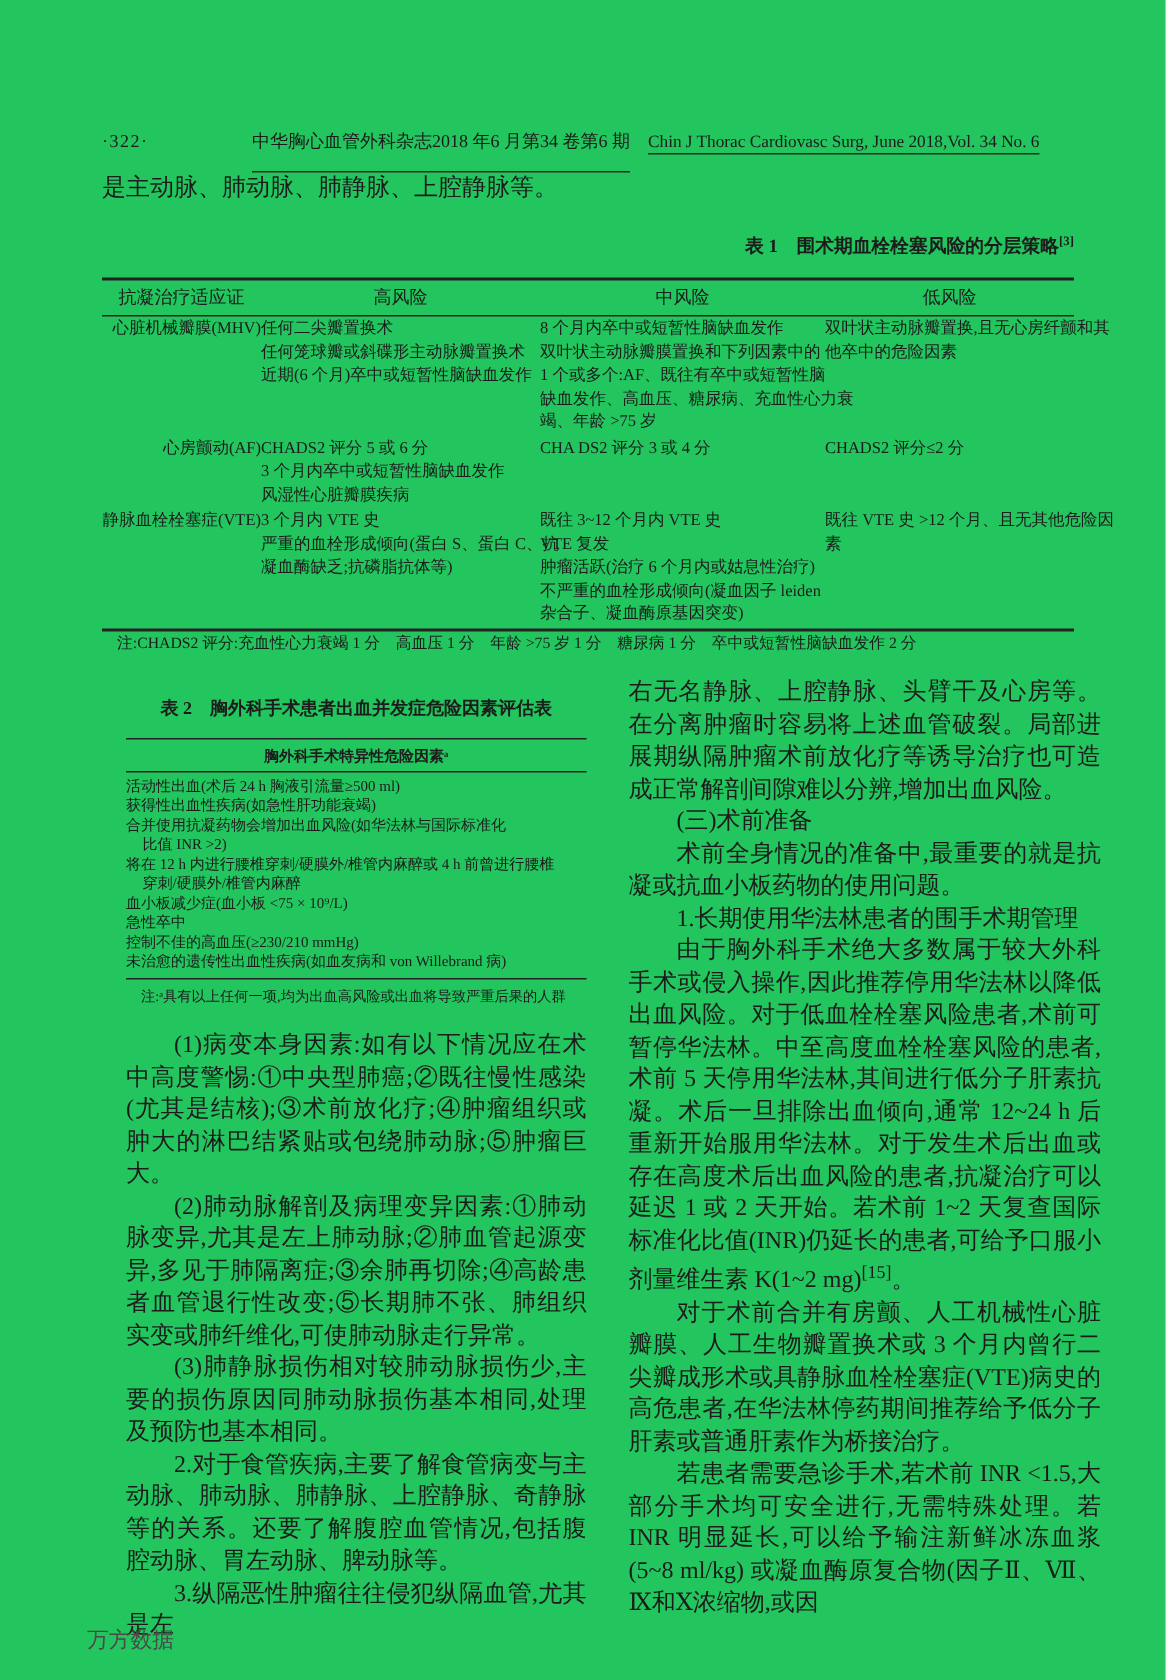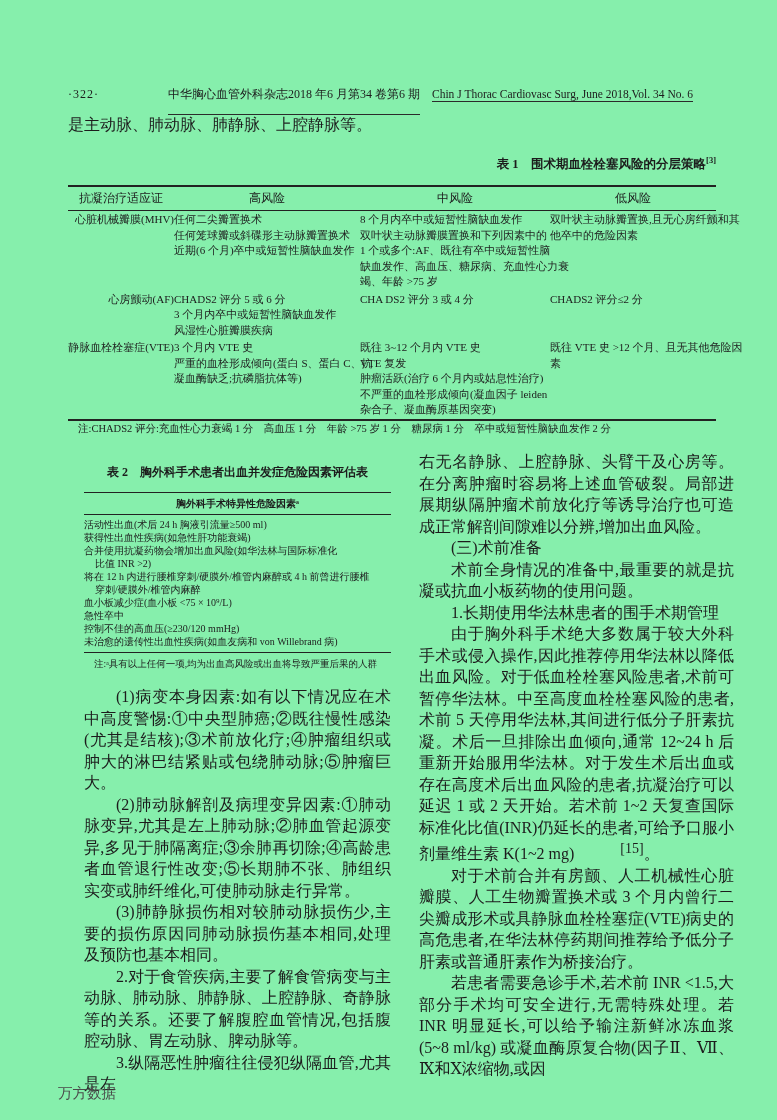--- a/index.html
+++ b/index.html
@@ -1,18 +1,18 @@
 <!DOCTYPE html>
 <html><head>
 <meta charset="utf-8">
 <style>
   html,body { margin:0; padding:0; background:#e9e9e7; }
   .page {
     position:relative; width:777px; height:1120px; margin:0 auto;
-    background:#86efac; color:#1c1c1c; overflow:hidden;
+    background:#22c55e; color:#1c1c1c; overflow:hidden;
     font-family:"Liberation Serif","DejaVu Serif",serif;
   }
   
   .rhead { position:absolute; top:86px; left:68px; width:650px; display:flex; align-items:baseline; font-size:12px; }
   .rhead .pnum { width:100px; letter-spacing:1px; }
   .rhead .jcn  { border-bottom:1px solid #2b2b2b; padding-bottom:11px; white-space:nowrap; }
   .rhead .jen  { border-bottom:1px solid #2b2b2b; padding-bottom:1px; margin-left:12px; font-size:11.5px; white-space:nowrap; }
   
   .intro { position:absolute; top:115px; left:68px; width:650px; font-size:16px; }
   
@@ -37,21 +37,21 @@
   .t2row .ln { line-height:13px; white-space:nowrap; }
   .t2row .ln.cont { padding-left:11px; }
   .t2note { font-size:9.5px; margin-top:5px; padding-left:10px; white-space:nowrap; }
   
   .paras { margin-top:15px; }
   .paras p, .colR p {
     margin:0; font-size:16px; line-height:21.5px;
     text-align:justify; text-indent:2em;
   }
   .colR p.noindent { text-indent:0; }
-  .colR sup { font-size:14px;margin-left:46px; }
+  .colR sup { font-size:12px; }
   
   .wmark { position:absolute; left:58px; top:1084px; font-size:14.5px; color:#4a4a4a;
            font-family:"Liberation Sans","DejaVu Sans",sans-serif; }
 </style>
 </head>
 <body>
 
 <div class="page">
 
   <div class="rhead">
@@ -153,21 +153,21 @@
             <div class="ln">将在 12 h 内进行腰椎穿刺/硬膜外/椎管内麻醉或 4 h 前曾进行腰椎</div>
             <div class="ln cont">穿刺/硬膜外/椎管内麻醉</div>
           </div>
           <div class="t2row">
             <div class="ln">血小板减少症(血小板 &lt;75 × 10⁹/L)</div>
           </div>
           <div class="t2row">
             <div class="ln">急性卒中</div>
           </div>
           <div class="t2row">
-            <div class="ln">控制不佳的高血压(≥230/120 mmHg)</div>
+            <div class="ln">控制不佳的高血压(≥230/210 mmHg)</div>
           </div>
           <div class="t2row">
             <div class="ln">未治愈的遗传性出血性疾病(如血友病和 von Willebrand 病)</div>
           </div>
         </div>
       </div>
       <div class="t2note">注:ᵃ具有以上任何一项,均为出血高风险或出血将导致严重后果的人群</div>
 
       <div class="paras">
         <p>(1)病变本身因素:如有以下情况应在术中高度警惕:①中央型肺癌;②既往慢性感染(尤其是结核);③术前放化疗;④肿瘤组织或肿大的淋巴结紧贴或包绕肺动脉;⑤肿瘤巨大。</p>

